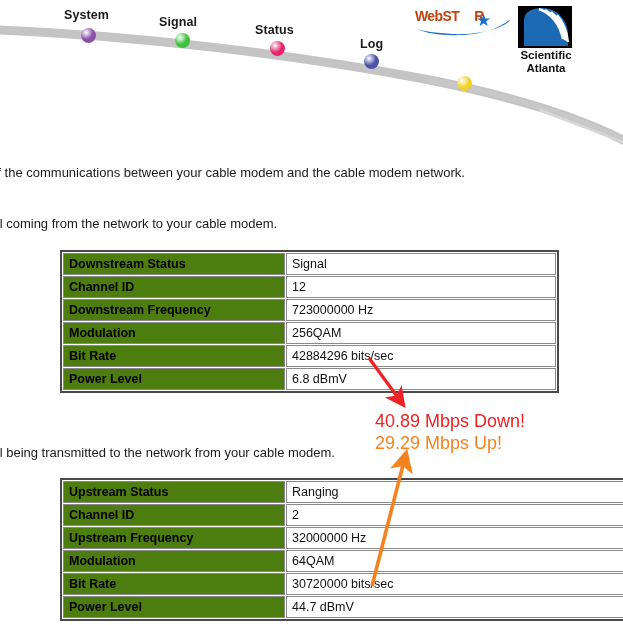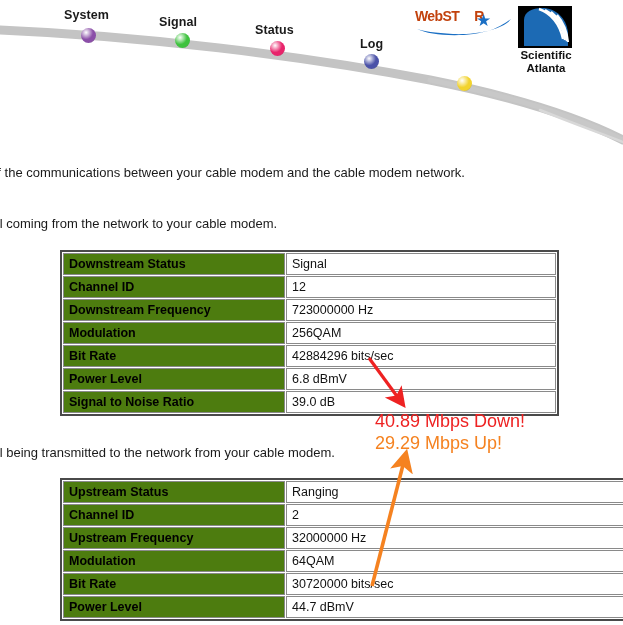--- a/index.html
+++ b/index.html
@@ -249,24 +249,20 @@
         <td class="val">256QAM</td>
       </tr>
       <tr>
         <td class="key">Bit Rate</td>
         <td class="val">42884296 bits/sec</td>
       </tr>
       <tr>
         <td class="key">Power Level</td>
         <td class="val">6.8 dBmV</td>
       </tr>
-      <tr>
-        <td class="key">Signal to Noise Ratio</td>
-        <td class="val">39.0 dB</td>
-      </tr>
     </tbody>
 </table>
 
 <table class="modem-table" id="upstream-table">
   <colgroup>
       <col style="width:222px">
       <col>
     </colgroup>
   <tbody>
       <tr>

